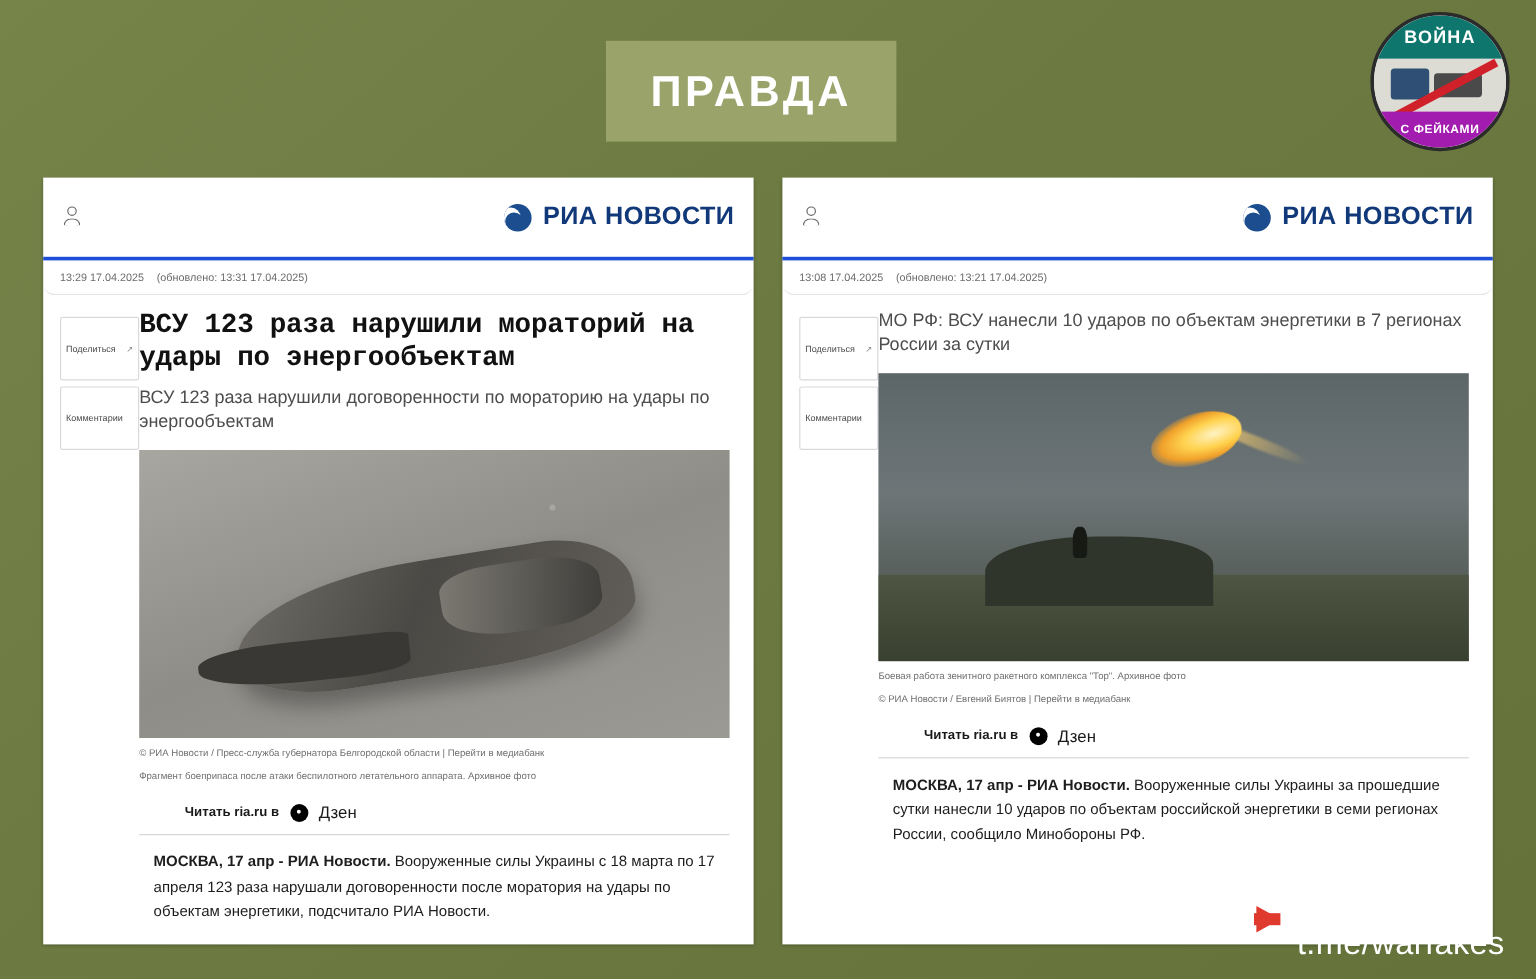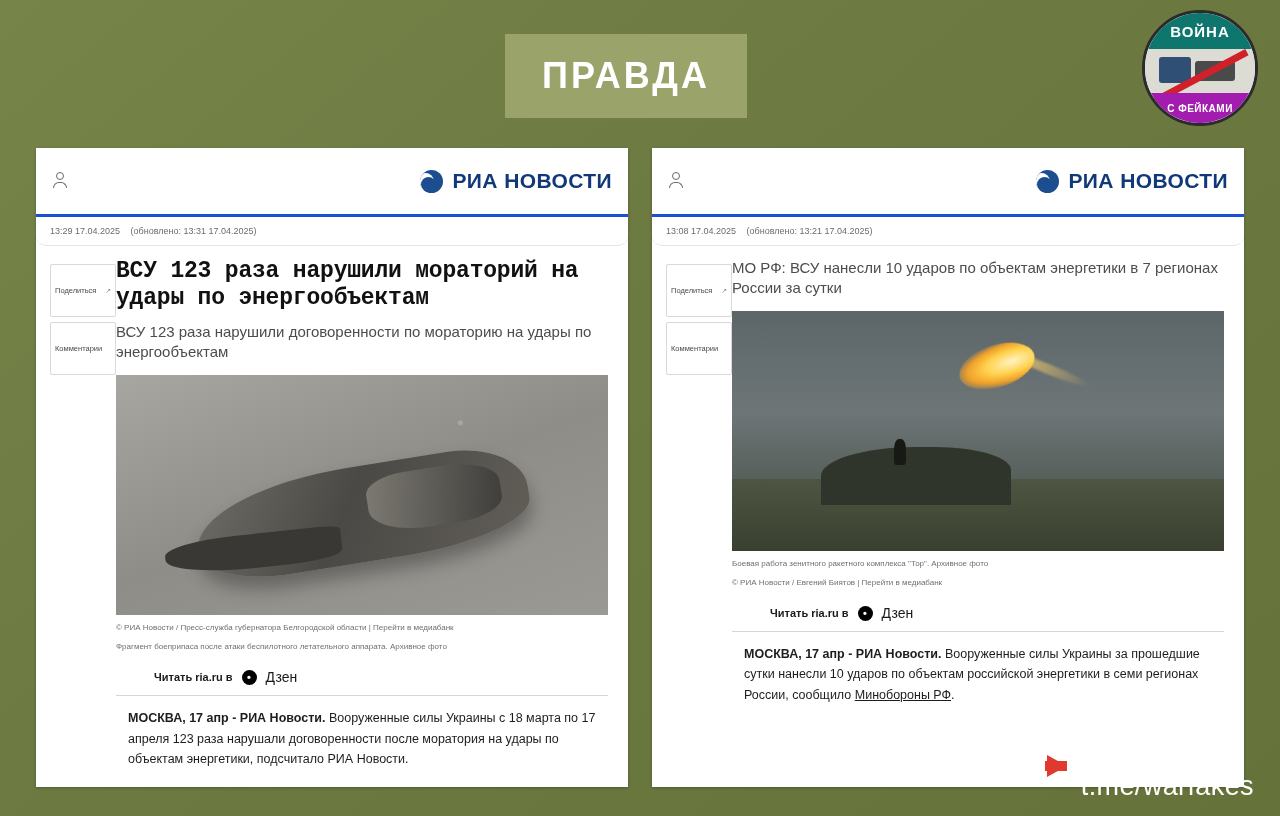--- a/index.html
+++ b/index.html
@@ -379,21 +379,20 @@
   .lead {
     font-size: 12.5px;
     line-height: 1.62;
     color: #1d1d1d;
     margin: 12px 0 18px 12px;
   }
   .lead b {
     font-weight: bold;
   }
   .lead .ul {
-    text-decoration: underline;
   }
   
   .footer {
     position: absolute;
     right: 26px;
     bottom: 14px;
     display: flex;
     align-items: center;
     gap: 14px;
   }

